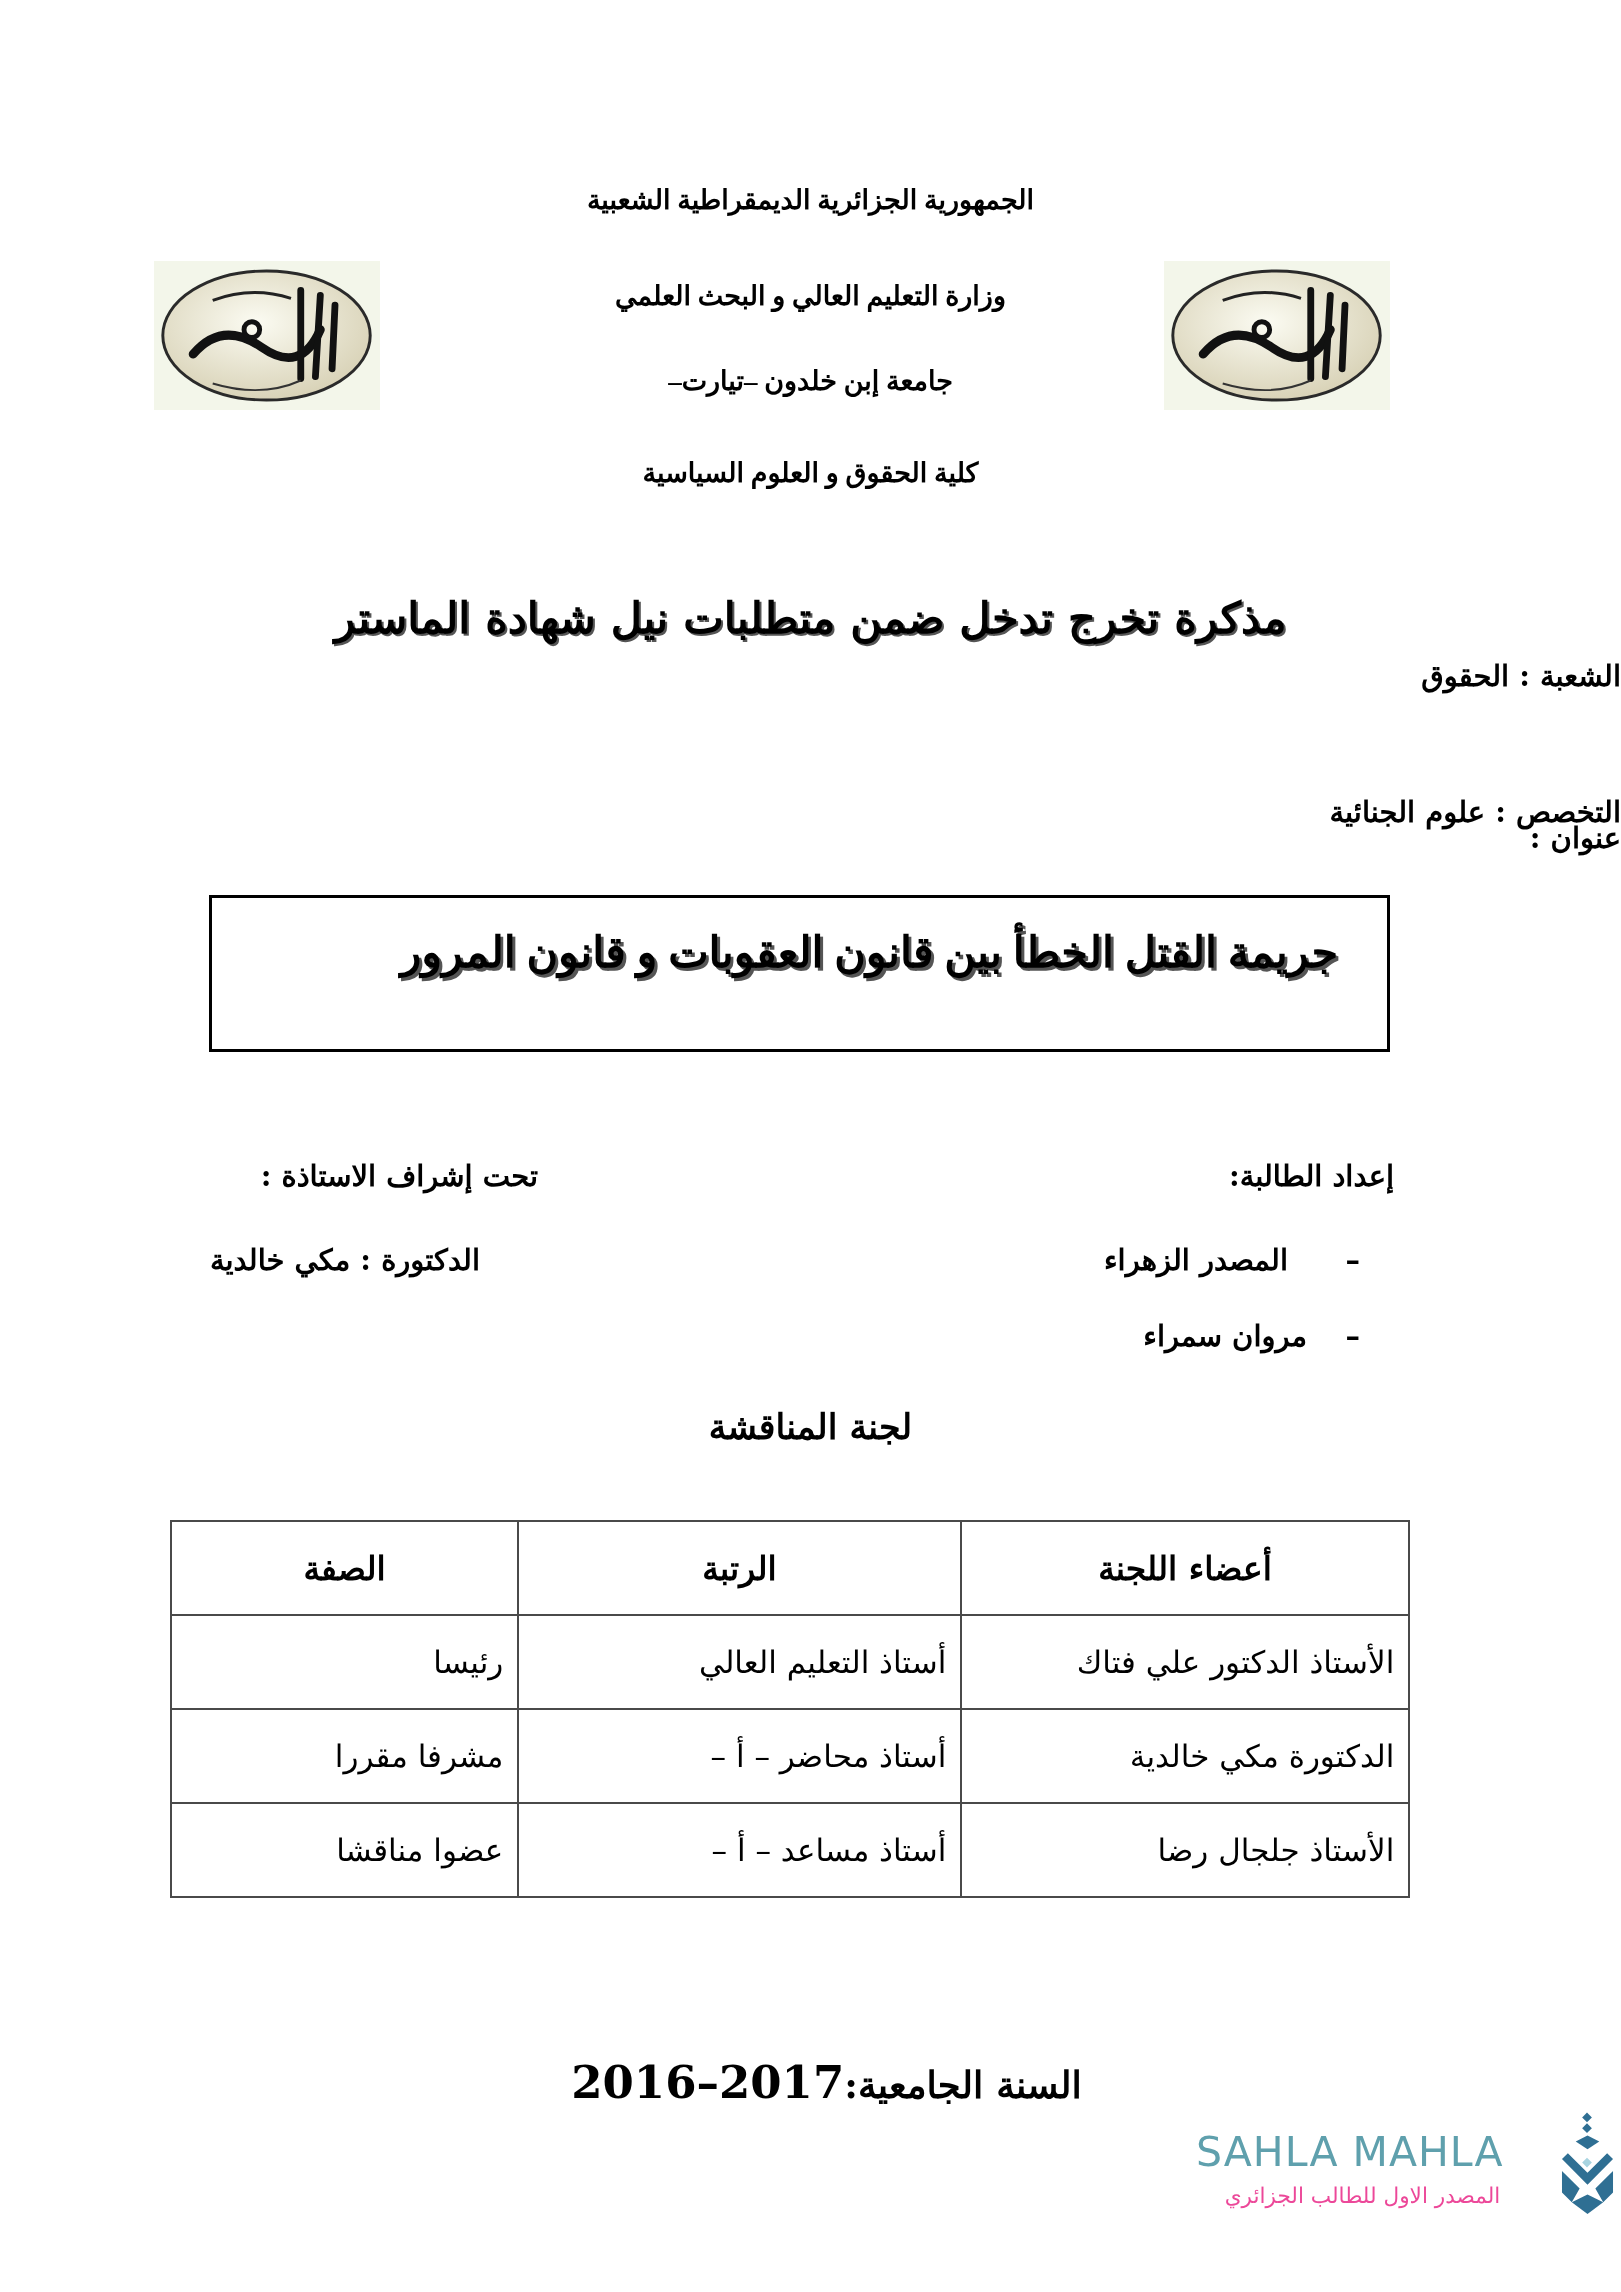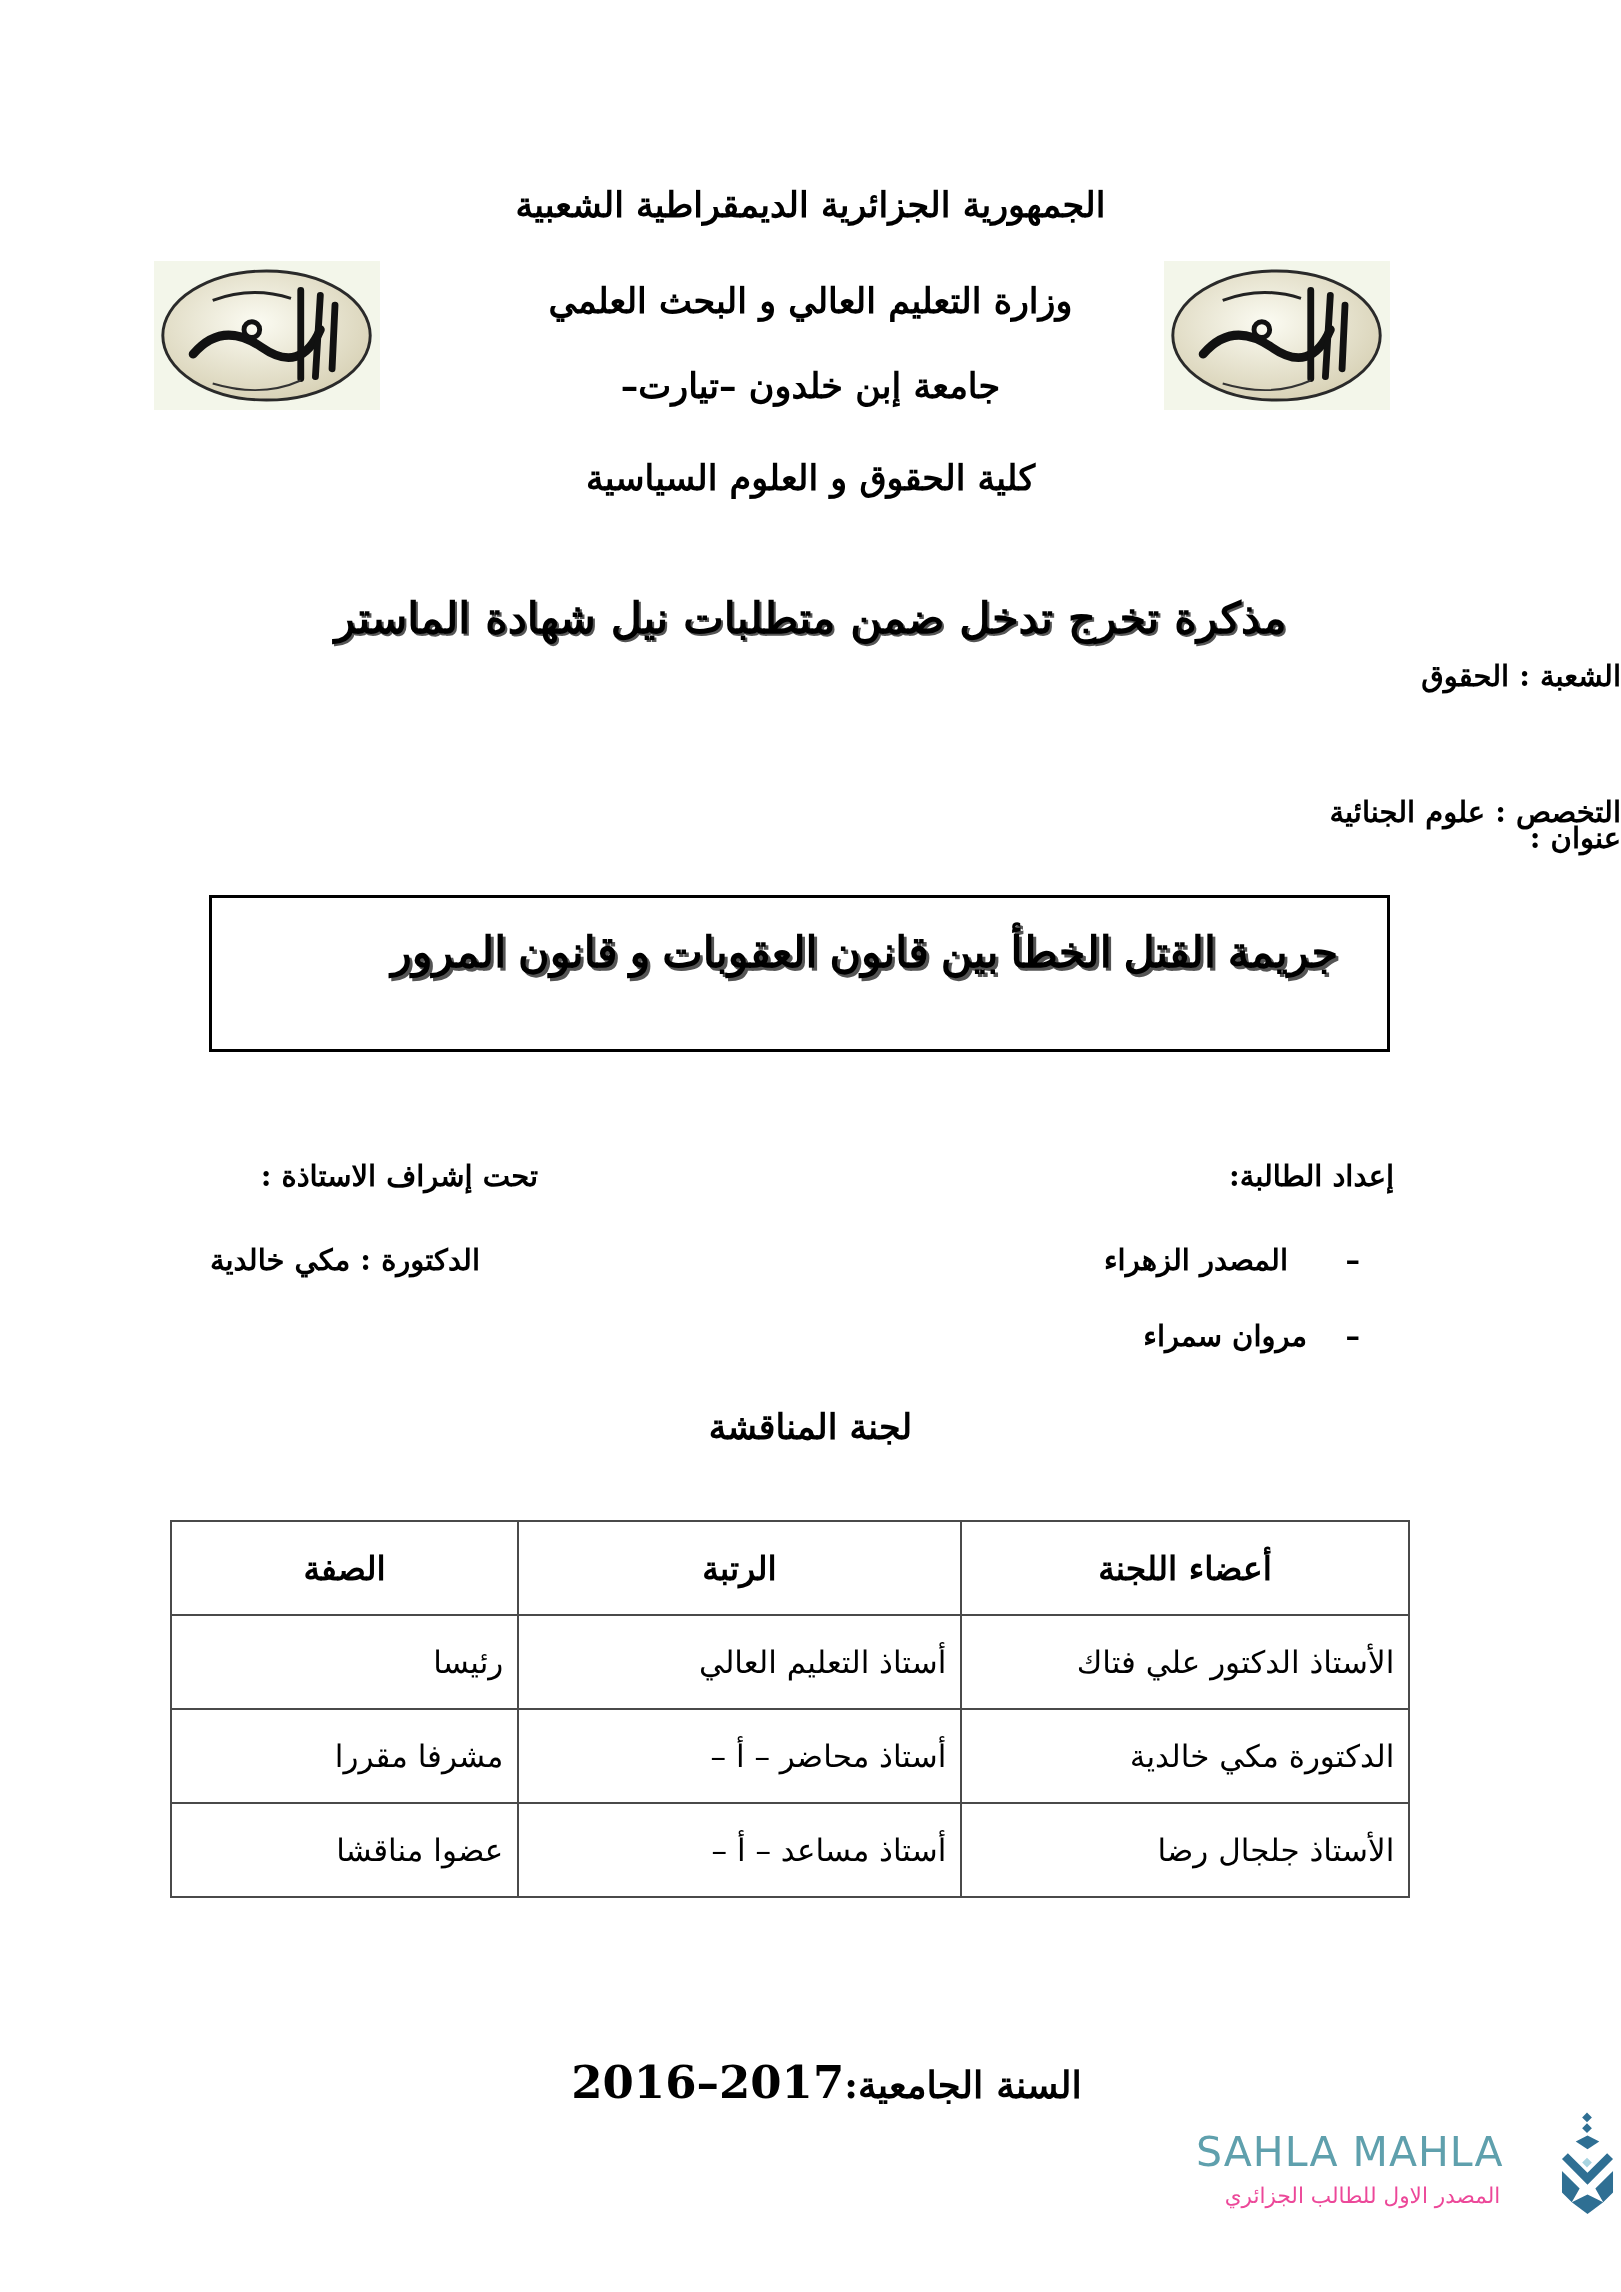--- a/index.html
+++ b/index.html
@@ -1,27 +1,27 @@
 <!DOCTYPE html>
 <html><head>
 <meta charset="utf-8">
 <style>
   html, body { margin: 0; padding: 0; background: #ffffff; }
   body { width: 1621px; height: 2293px; position: relative; overflow: hidden;
          font-family: "DejaVu Serif", "Liberation Serif", serif; color: #000; }
   .abs { position: absolute; }
   .center-line { position: absolute; left: 0; width: 1621px; text-align: center; direction: rtl; font-weight: bold; }
-  .hdr { font-size: 35px; }
+  .hdr { font-size: 27px; font-family: Liberation Serif, serif; }
   .master { font-size: 43px; margin-top: 42px; }
   .sub { font-size: 29px; text-align: right; }
   .logo { position: absolute; width: 226px; height: 149px; background: #f3f6ea; overflow: hidden; }
   .logo svg { width: 100%; height: 100%; display: block; }
   .title-box { position: absolute; left: 209px; top: 895px; width: 1175px; height: 151px;
                border: 3.9px solid #000; box-sizing: content-box; }
-  .title-text { position: absolute; right: 49px; top: 29px; direction: rtl; font-family: Liberation Sans, sans-serif;
+  .title-text { position: absolute; right: 49px; top: 29px; direction: rtl; font-family: Liberation Serif, serif;
                 font-weight: bold; font-size: 43px; text-shadow: 2.9px 2.9px 0 #555; white-space: nowrap; }
   .rtl { direction: rtl; font-weight: bold; font-size: 29px; white-space: nowrap; }
   .committee-table { position: absolute; left: 170px; top: 1520px; width: 1238px; border-collapse: collapse;
                      direction: rtl; table-layout: fixed; }
   .committee-table td, .committee-table th { border: 2px solid #4a4a4a; height: 92px; padding: 0 13.7px;
                      font-size: 31px; text-align: right; white-space: nowrap; }
   .committee-table th { font-weight: bold; text-align: center; font-size: 33px; border-radius: 17px; }
   .committee-table td { font-weight: normal; }
   .year { position: absolute; left: 16px; width: 1621px; top: 2056px; text-align: center; direction: rtl; font-weight: bold; font-size: 37px; }
   .year .num { font-size: 45px; }

